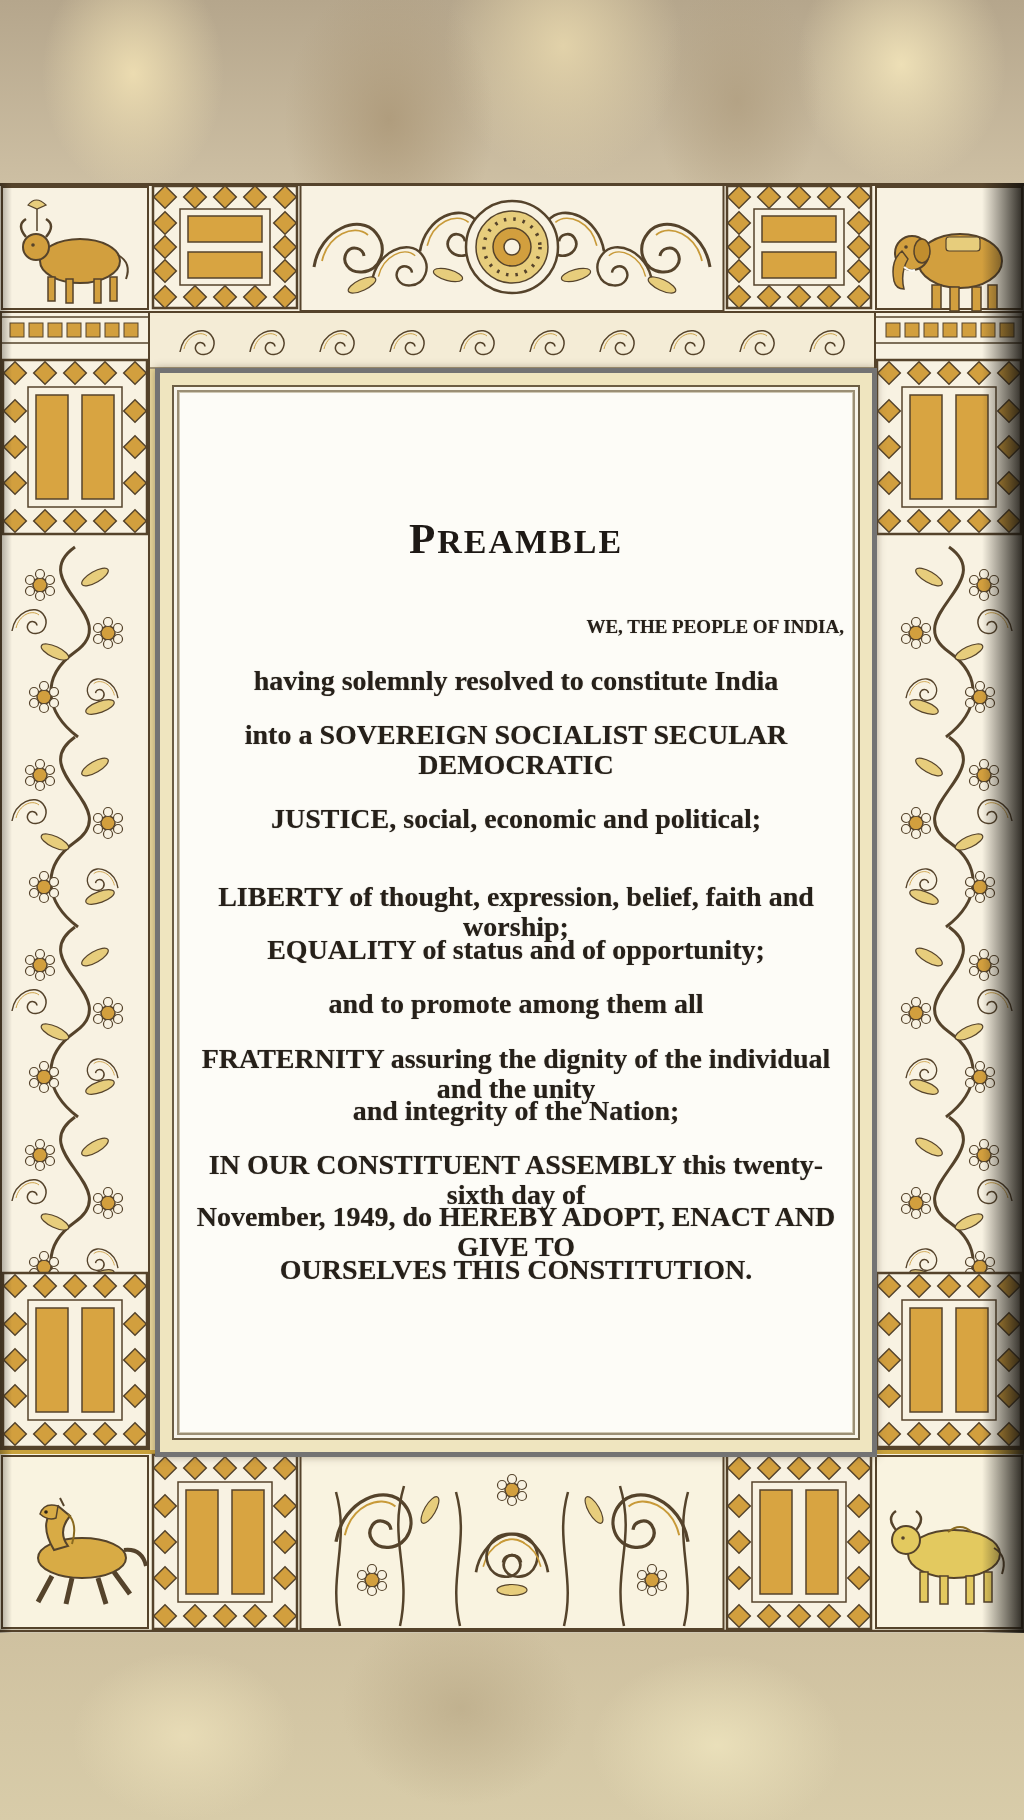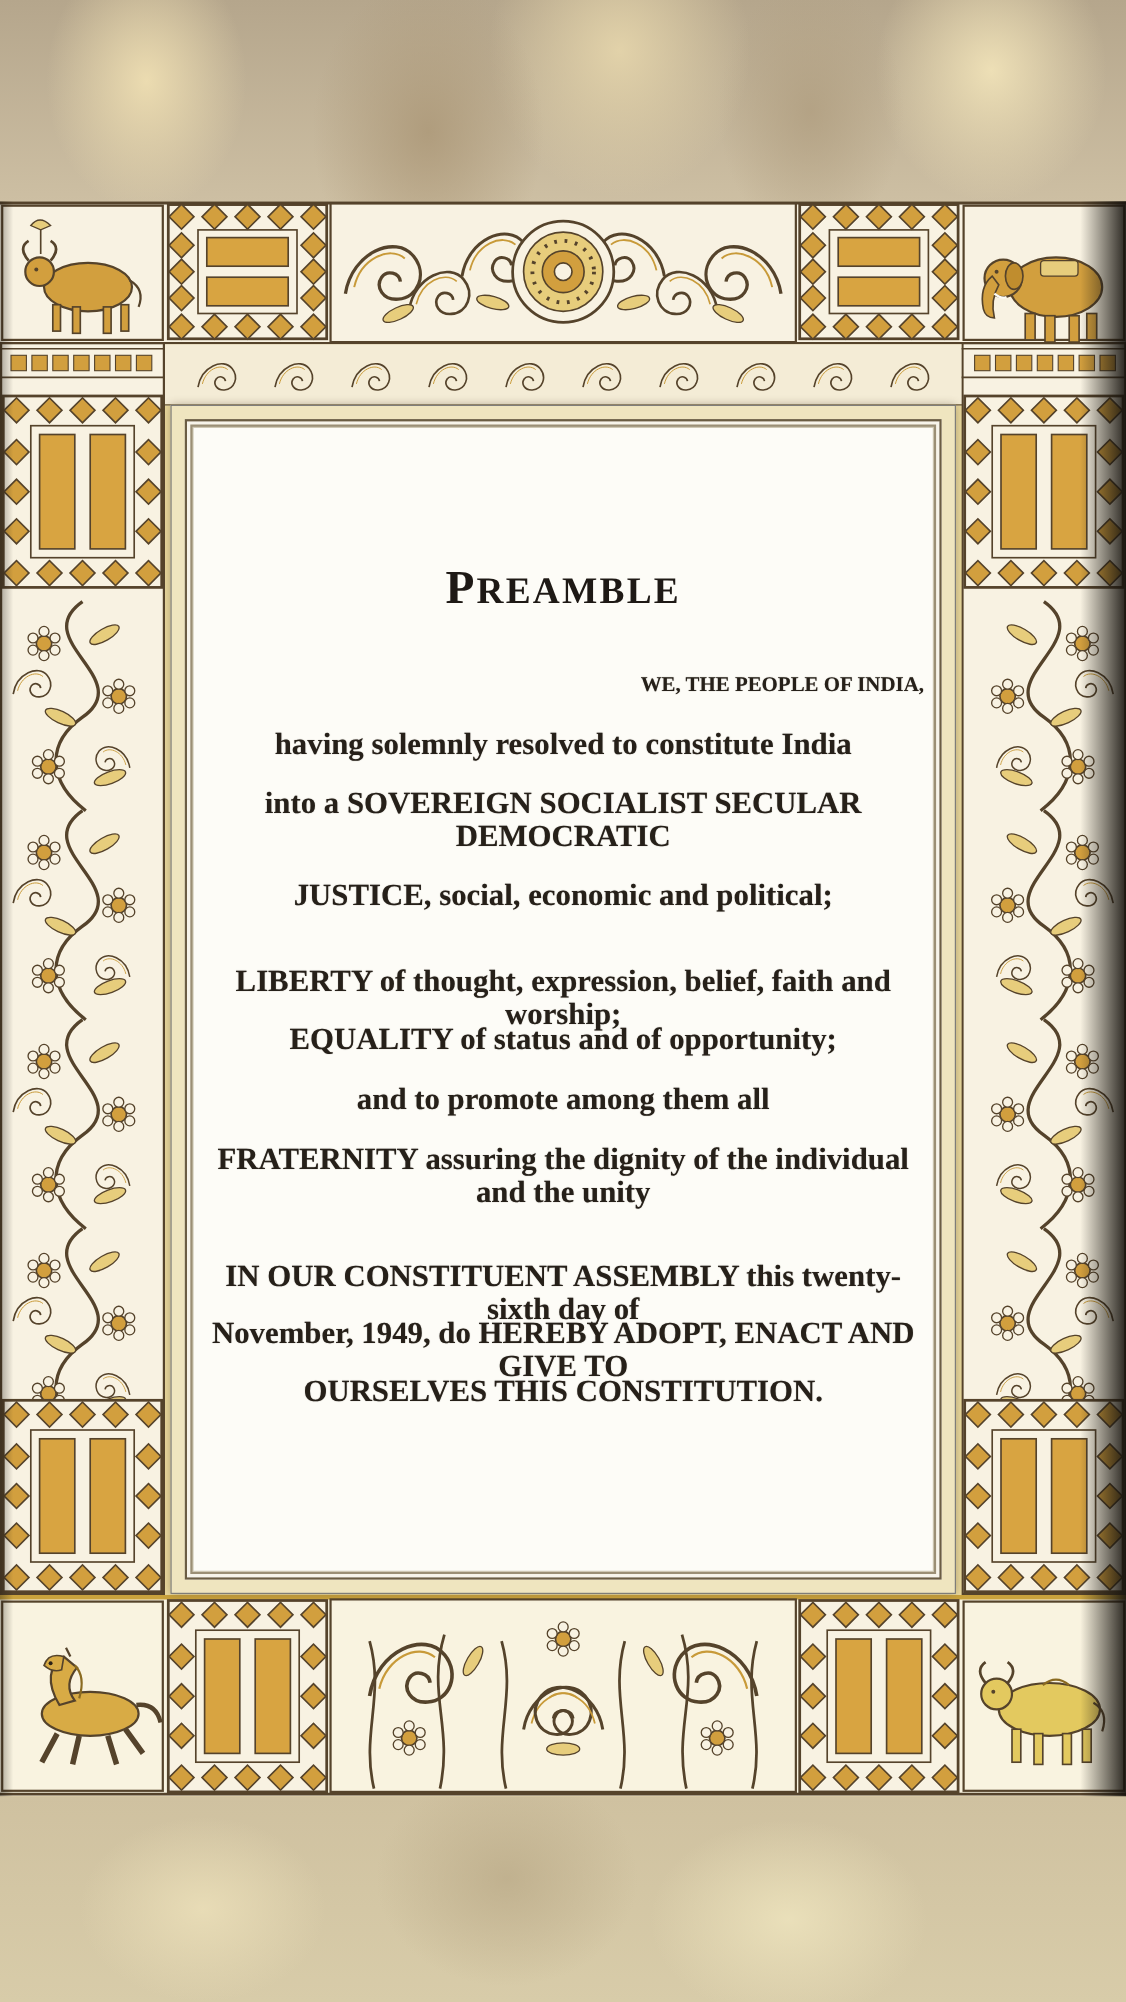--- a/index.html
+++ b/index.html
@@ -28,21 +28,21 @@
   .border-right{position:absolute;top:128px;left:874px;transform:scaleX(-1);}
   .band-bottom{position:absolute;top:1267px;left:0;}
 
   .shade-r{position:absolute;top:0;right:0;width:42px;height:1450px;z-index:4;
     background:linear-gradient(to right, rgba(22,19,14,0), rgba(22,19,14,.5) 55%, rgba(22,19,14,.92));}
   .shade-l{position:absolute;top:0;left:0;width:12px;height:1450px;z-index:4;
     background:linear-gradient(to right, rgba(22,19,14,.35), rgba(22,19,14,0));}
 
   
   .page{position:absolute;left:155px;top:185px;width:712px;height:1079px;z-index:3;
-        background:#efe5bf;border:1px solid #737373;box-shadow:0 0 8px rgba(90,75,50,.45);}
+        background:#efe5bf;border:5px solid #737373;box-shadow:0 0 8px rgba(90,75,50,.45);}
   .page-frame{position:absolute;inset:12px;border:2px solid #6b5d43;background:#fdfcf7;
         box-shadow:inset 0 0 0 3px #f7f4ea, inset 0 0 0 5px #9b8f75, inset 0 0 0 6px #cfc8b4;}
   .heading{position:absolute;top:146px;left:0;right:0;text-align:center;margin:0;
         font-size:34px;line-height:40px;font-weight:bold;letter-spacing:2px;color:#1e1915;}
   .heading::first-letter{font-size:43px;}
   .ln{position:absolute;left:28px;right:28px;margin:0;text-align:center;
       font-weight:bold;color:#262019;font-size:28px;line-height:30px;
       text-shadow:0 0 1px rgba(40,32,24,.45);}
   .l0{top:239px;font-size:19px;text-align:right;}
   .l1{top:293px;} .l2{top:347px;} .l3{top:403px;} .l4{top:431px;}
@@ -310,20 +310,21 @@
       <div class="page-frame"></div>
       <h1 class="heading">PREAMBLE</h1>
       <p class="ln l0">WE, THE PEOPLE OF INDIA,</p>
       <p class="ln l1">having solemnly resolved to constitute India</p>
       <p class="ln l2">into a SOVEREIGN SOCIALIST SECULAR DEMOCRATIC</p>
       <p class="ln l4">JUSTICE, social, economic and political;</p>
       <p class="ln l5">LIBERTY of thought, expression, belief, faith and worship;</p>
       <p class="ln l7">and to promote among them all</p>
       <p class="ln l6">EQUALITY of status and of opportunity;</p>
       <p class="ln l8">FRATERNITY assuring the dignity of the individual and the unity</p>
+      <p class="ln l9">and integrity of the Nation;</p>
       <p class="ln l10">IN OUR CONSTITUENT ASSEMBLY this twenty-sixth day of</p>
       <p class="ln l11">November, 1949, do HEREBY ADOPT, ENACT AND GIVE TO</p>
       <p class="ln l12">OURSELVES THIS CONSTITUTION.</p>
     </div>
 
     <div class="shade-l"></div>
     <div class="shade-r"></div>
   </div>
 
 

